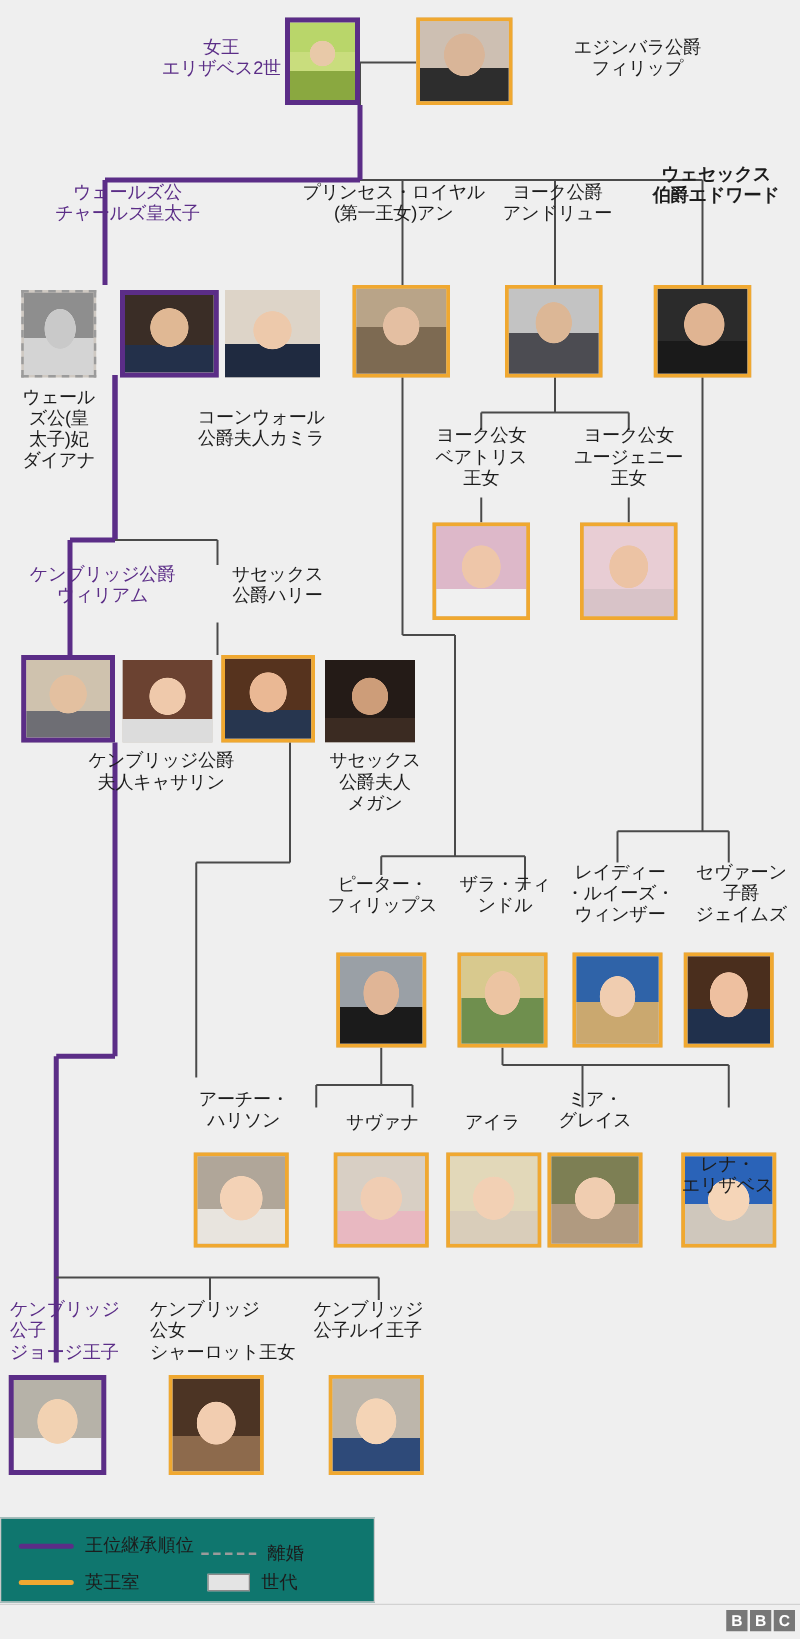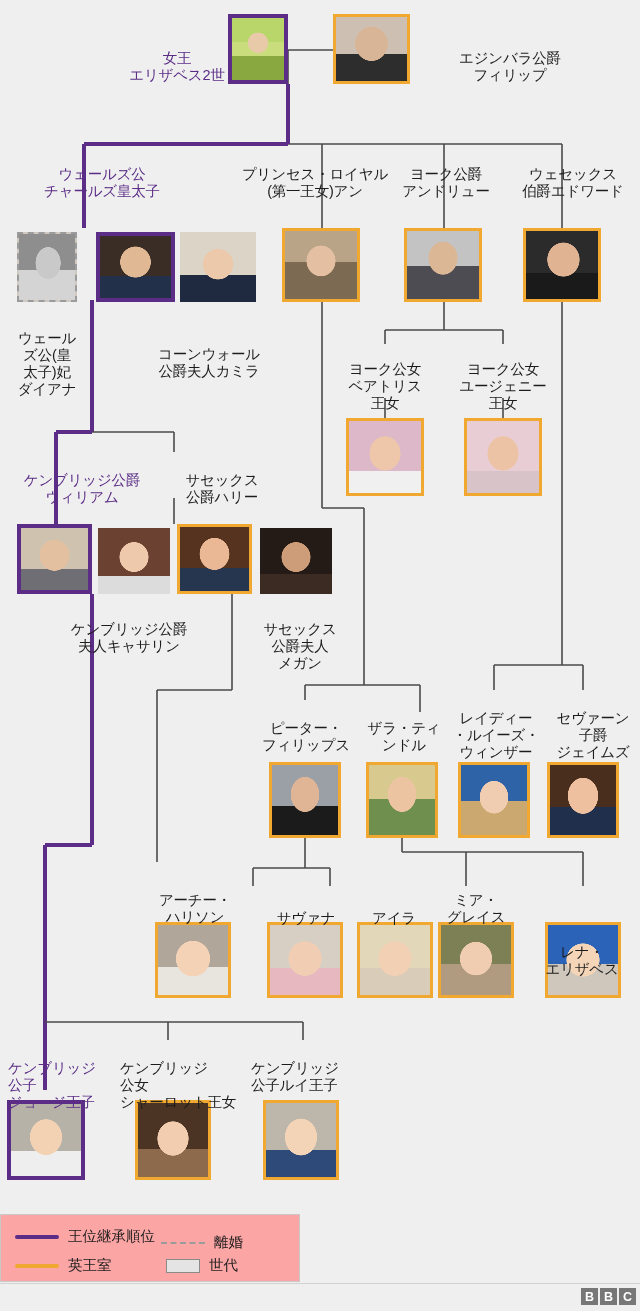--- a/index.html
+++ b/index.html
@@ -13,21 +13,20 @@
   #tree{position:absolute;left:0;top:0;width:640px;height:1311px;}
   .lbl{
     position:absolute;
     font-size:14.5px;
     line-height:17px;
     color:#1c1c1c;
     text-align:center;
     white-space:pre-line;
     font-weight:400;
     letter-spacing:-0.2px;
-    margin-top:20px;
   }
   .lbl.purple{color:#5b2d87;}
   .lbl.left{text-align:left;}
   .photo{
     position:absolute;
     box-sizing:border-box;
     background:#cfc9c2;
     overflow:hidden;
   }
   .photo i{
@@ -35,21 +34,21 @@
     display:block;
   }
   .bd-purple{border:4px solid #5b2d87;}
   .bd-orange{border:3px solid #f0a830;}
   .bd-none{border:0 solid transparent;}
   .bd-dash{border:2px dashed #9b9b9b;}
 
   
   #legend{
     position:absolute;left:0;top:1214px;width:300px;height:68px;
-    border:1px solid #c9c9c9;background:#fca5a5;box-sizing:border-box;
+    border:1px solid #c9c9c9;background:#0f766e;box-sizing:border-box;
   }
   .lg-row{position:absolute;display:flex;align-items:center;}
   .lg-line{width:44px;height:4px;border-radius:2px;}
   .lg-dash{width:44px;height:0;border-top:2px dashed #9b9b9b;}
   .lg-box{width:34px;height:14px;border:1px solid #8a8a8a;background:#e4e4e4;box-sizing:border-box;}
   .lg-txt{font-size:14.5px;color:#1c1c1c;margin-left:9px;white-space:nowrap;}
   #footrule{position:absolute;left:0;top:1283px;width:640px;height:1px;background:#d2d2d2;}
   #bbc{position:absolute;right:4px;top:1288px;display:flex;gap:2px;}
   #bbc span{
     width:17px;height:17px;background:#777;color:#fff;
@@ -277,21 +276,21 @@
 エリザベス2世</div>
 <div class="lbl left" style="left:420px;top:30px;width:180px;text-align:center;">エジンバラ公爵
 フィリップ</div>
 
 <div class="lbl purple" style="left:12px;top:146px;width:180px;">ウェールズ公
 チャールズ皇太子</div>
 <div class="lbl" style="left:222px;top:146px;width:186px;">プリンセス・ロイヤル
 (第一王女)アン</div>
 <div class="lbl" style="left:388px;top:146px;width:116px;">ヨーク公爵
 アンドリュー</div>
-<div class="lbl" style="left:506px;top:146px;width:134px;">ウェセックス
+<div class="lbl" style="left:506px;top:132px;width:134px;font-weight:bold;">ウェセックス
 伯爵エドワード</div>
 
 <div class="lbl" style="left:4px;top:310px;width:86px;">ウェール
 ズ公(皇
 太子)妃
 ダイアナ</div>
 <div class="lbl" style="left:114px;top:326px;width:190px;">コーンウォール
 公爵夫人カミラ</div>
 
 <div class="lbl" style="left:330px;top:341px;width:110px;">ヨーク公女

